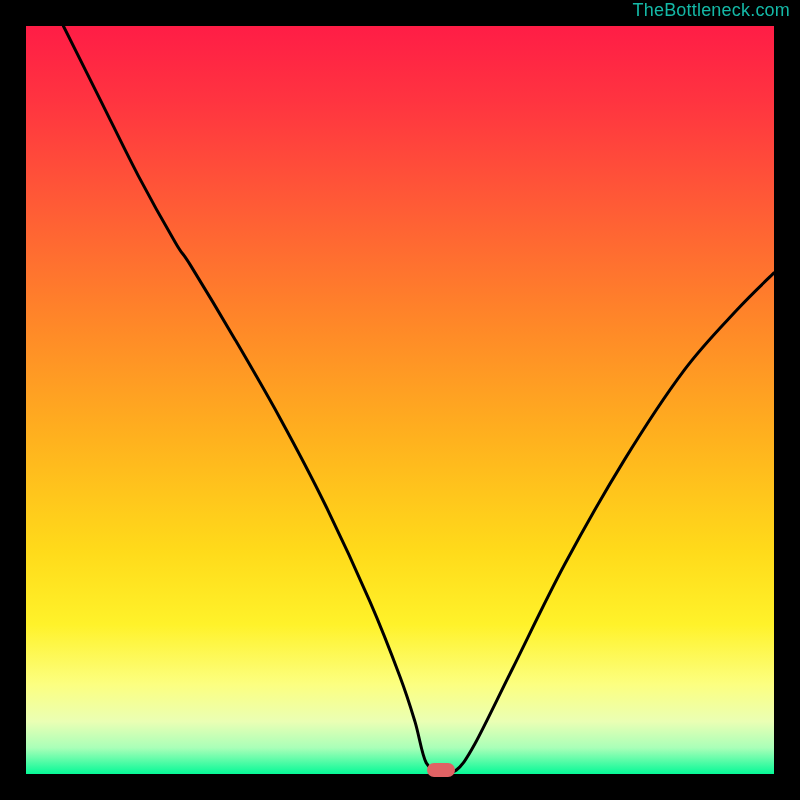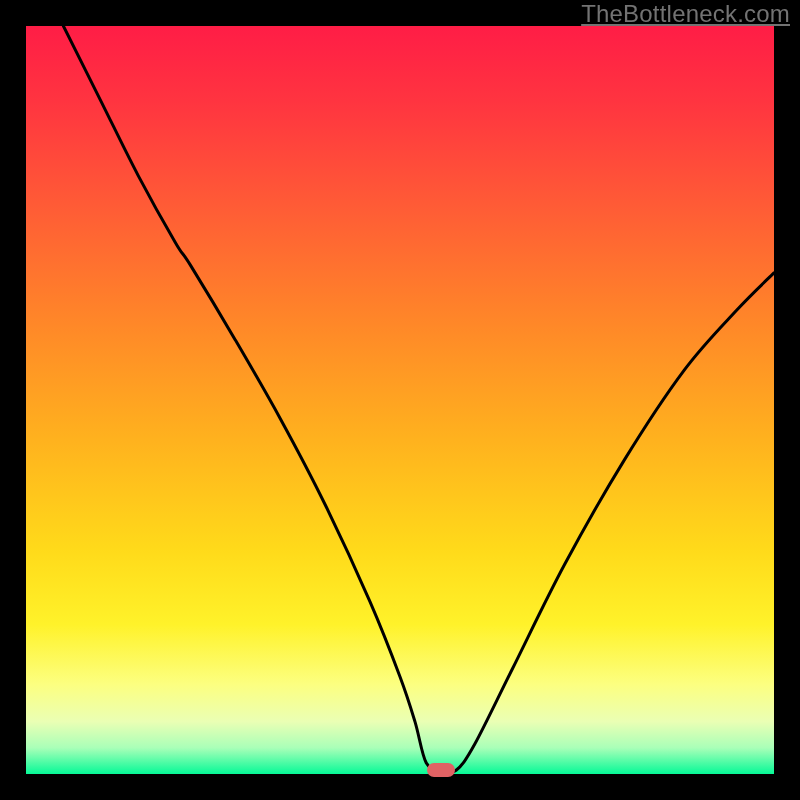--- a/index.html
+++ b/index.html
@@ -14,26 +14,25 @@
   .frame {
     position: relative;
     width: 800px;
     height: 800px;
     background: #000;
   }
   .watermark {
     position: absolute;
     top: 0px;
     right: 10px;
-    color: #737373;
-    font-size: 24px;
+    color: #14b8a6;
+    font-size: 18px;
     font-weight: 500;
     letter-spacing: 0.2px;
     z-index: 5;
-    text-decoration: underline;
   }
   .plot-area {
     position: absolute;
     left: 26px;
     top: 26px;
     width: 748px;
     height: 748px;
   }
   .gradient-bg {
     position: absolute;

